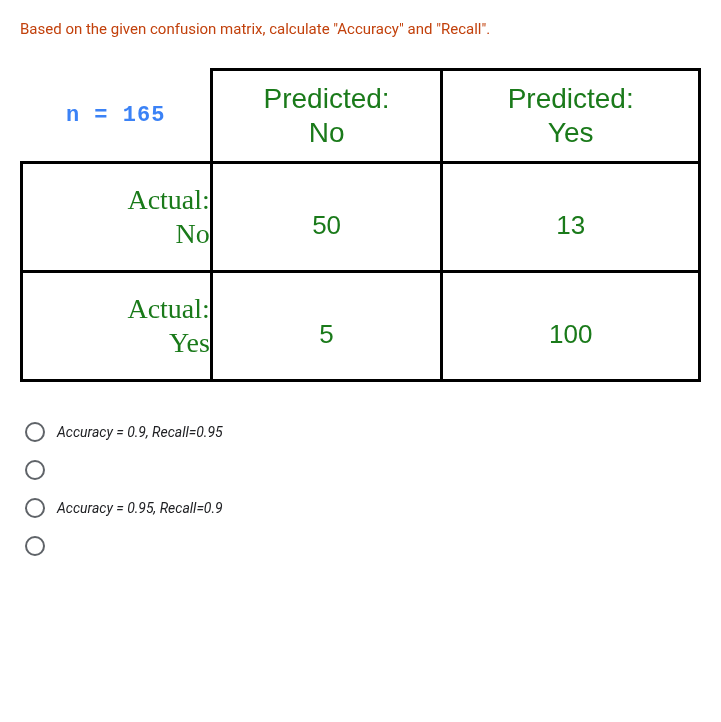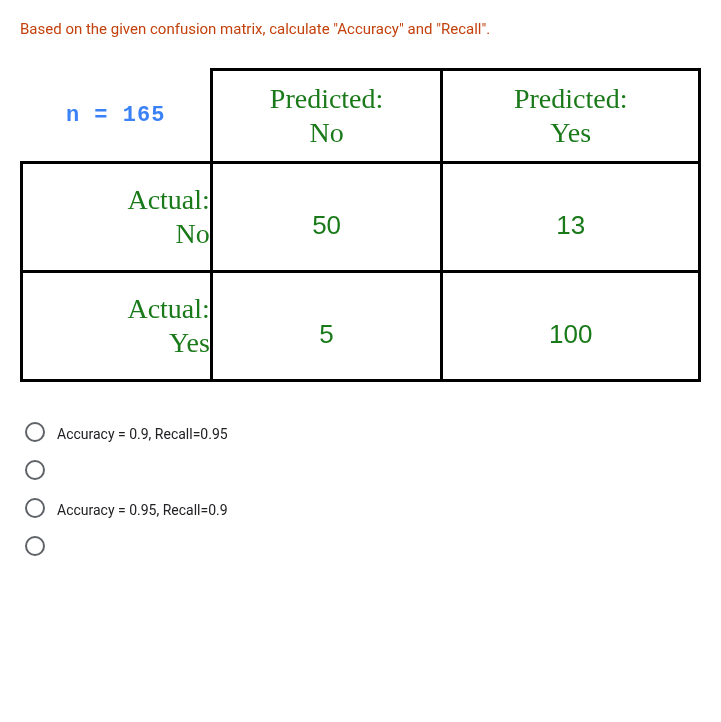--- a/index.html
+++ b/index.html
@@ -39,21 +39,21 @@
       font-size: 26px;
     }
     .header-n {
       font-family: 'Courier New', monospace;
       font-weight: bold;
       color: #3b82f6;
       font-size: 22px;
       letter-spacing: 1px;
     }
     .header-pred {
-      font-family: Liberation Serif, serif;
+      font-family: Liberation Sans, sans-serif;
       color: #1a7a1a;
       font-size: 28px;
       line-height: 1.2;
       justify-content: center;
     }
     .header-actual {
       font-family: 'Times New Roman', serif;
       color: #1a7a1a;
       font-size: 28px;
       line-height: 1.2;
@@ -70,23 +70,24 @@
     .b-top { border-top: 3px solid #000; }
     .b-right { border-right: 3px solid #000; }
     .b-bottom { border-bottom: 3px solid #000; }
     .b-left { border-left: 3px solid #000; }
     
     .options {
       padding-left: 5px;
     }
     .option {
       display: flex;
-      align-items: flex-end;
+      align-items: center;
       margin-bottom: 18px;
       cursor: pointer;
+      font-style: italic;
     }
     .radio {
       width: 20px;
       height: 20px;
       border: 2px solid #5f6368;
       border-radius: 50%;
       margin-right: 12px;
       flex-shrink: 0;
     }
     .option-label {

